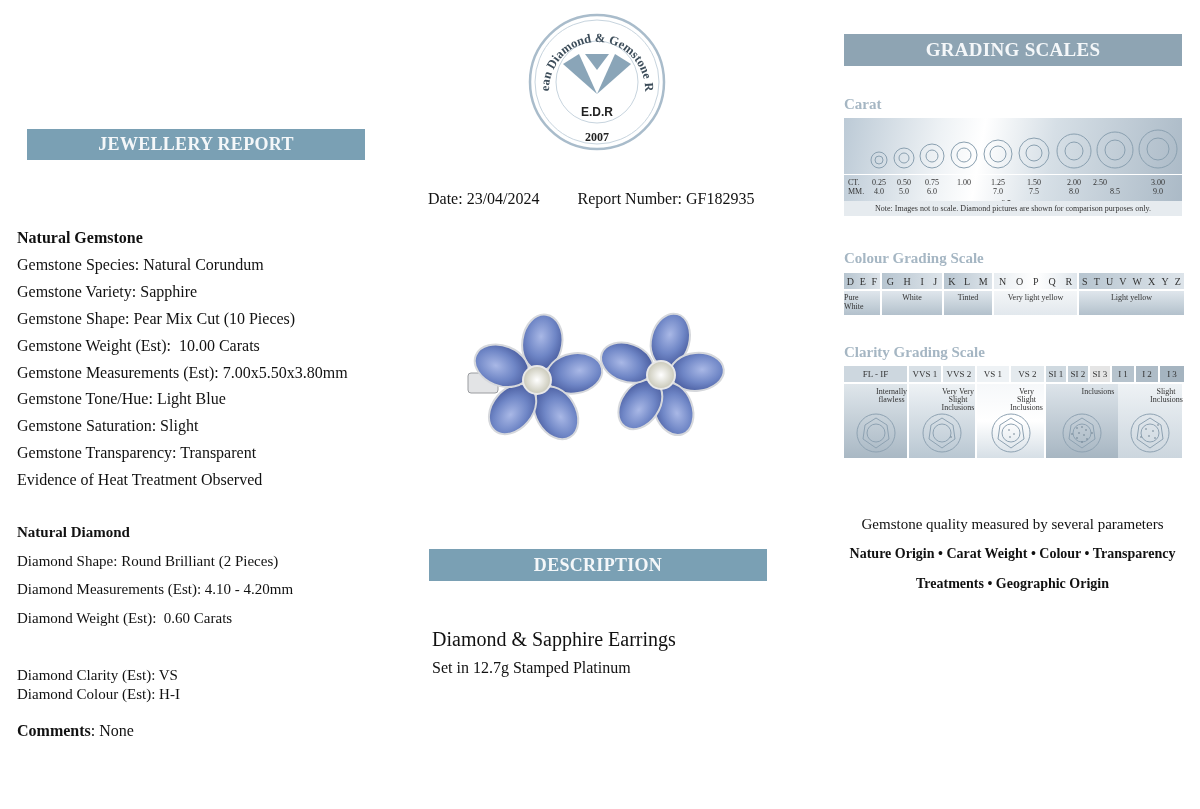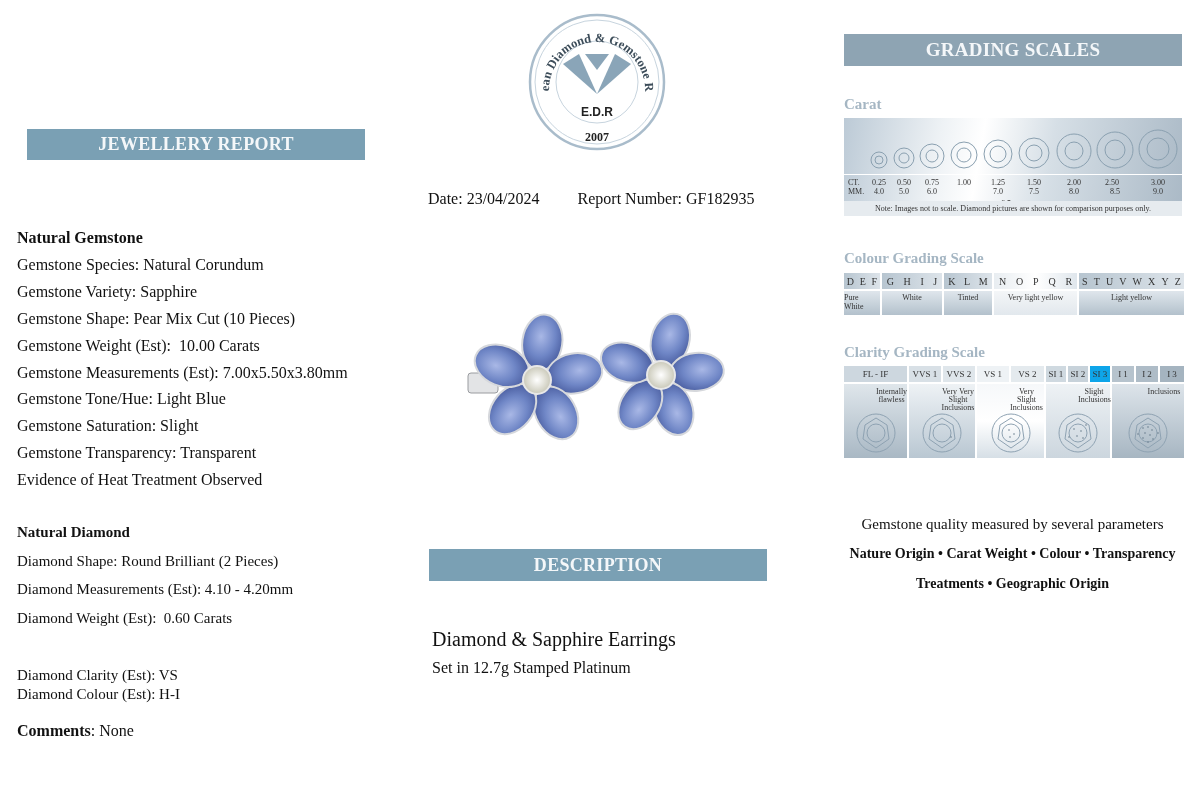--- a/index.html
+++ b/index.html
@@ -179,21 +179,21 @@
     <span style="left:80px;top:3px;width:16px;">0.75</span>
     <span style="left:80px;top:12px;width:16px;">6.0</span>
     <span style="left:112px;top:3px;width:16px;">1.00</span>
     <span style="left:112px;top:24px;width:16px;margin-left:42px;">6.5</span>
     <span style="left:146px;top:3px;width:16px;">1.25</span>
     <span style="left:146px;top:12px;width:16px;">7.0</span>
     <span style="left:182px;top:3px;width:16px;">1.50</span>
     <span style="left:182px;top:12px;width:16px;">7.5</span>
     <span style="left:222px;top:3px;width:16px;">2.00</span>
     <span style="left:222px;top:12px;width:16px;">8.0</span>
-    <span style="left:260px;top:3px;width:16px;">2.50</span>
+    <span style="left:248px;top:3px;width:16px;">2.50</span>
     <span style="left:263px;top:12px;width:16px;">8.5</span>
     <span style="left:306px;top:3px;width:16px;">3.00</span>
     <span style="left:306px;top:12px;width:16px;">9.0</span>
   </div>
   <div class="note">Note: Images not to scale. Diamond pictures are shown for comparison purposes only.</div>
 </div>
 
 <div class="sec-title" style="top:250px;">Colour Grading Scale</div>
 <div class="colour-box">
   <div class="c-row" style="top:0;">
@@ -243,21 +243,21 @@
 <div class="sec-title" style="top:344px;">Clarity Grading Scale</div>
 <div class="clarity-box">
   <div class="cl-top">
     <div style="width:65px;background:#cdd7df;">FL - IF</div>
     <div style="width:34px;background:#d8e0e6;">VVS 1</div>
     <div style="width:34px;background:#dfe6eb;">VVS 2</div>
     <div style="width:34px;background:#eef2f5;">VS 1</div>
     <div style="width:35px;background:#e4eaee;">VS 2</div>
     <div style="width:22px;background:#cfd9e0;">SI 1</div>
     <div style="width:22px;background:#c7d2da;">SI 2</div>
-    <div style="width:22px;background:#0ea5e9;">SI 3</div>
+    <div style="width:22px;background:#e5e5e5;">SI 3</div>
     <div style="width:24px;background:#b6c3cd;">I 1</div>
     <div style="width:24px;background:#aebcc7;">I 2</div>
     <div style="width:24px;background:#a5b4c0;border-right:none;">I 3</div>
   </div>
   <div class="cl-bot">
     <div style="width:65px;background:linear-gradient(180deg,#dfe6eb,#a9b8c4);">
       <span>Internally flawless</span>
       <svg width="42" height="42" viewBox="0 0 42 42">
           <g fill="none" stroke="#8ea2b2">
             <circle cx="21" cy="21" r="19"></circle>
@@ -282,38 +282,20 @@
       <svg width="42" height="42" viewBox="0 0 42 42">
           <g fill="none" stroke="#8ea2b2">
             <circle cx="21" cy="21" r="19"></circle>
             <polygon points="21,6 32,13 34,27 21,36 8,27 10,13"></polygon>
             <circle cx="21" cy="21" r="9"></circle>
           </g>
           <g fill="#6a7e8e">
             <circle cx="19" cy="18" r="0.8"></circle>
             <circle cx="24" cy="22" r="0.8"></circle>
             <circle cx="20" cy="25" r="0.8"></circle>
-          </g>
-        </svg>
-    </div>
-    <div style="width:66px;background:linear-gradient(180deg,#eef2f5,#ccd6de);">
-      <span>Slight Inclusions</span>
-      <svg width="42" height="42" viewBox="0 0 42 42">
-          <g fill="none" stroke="#8ea2b2">
-            <circle cx="21" cy="21" r="19"></circle>
-            <polygon points="21,6 32,13 34,27 21,36 8,27 10,13"></polygon>
-            <circle cx="21" cy="21" r="9"></circle>
-          </g>
-          <g fill="#6a7e8e">
-            <circle cx="17" cy="17" r="0.8"></circle>
-            <circle cx="24" cy="19" r="0.8"></circle>
-            <circle cx="20" cy="24" r="0.8"></circle>
-            <circle cx="26" cy="26" r="0.8"></circle>
-            <circle cx="12" cy="25" r="0.8"></circle>
-            <circle cx="29" cy="13" r="0.8"></circle>
           </g>
         </svg>
     </div>
     <div style="width:72px;border-right:none;background:linear-gradient(180deg,#dde4ea,#a7b6c2);">
       <span>Inclusions</span>
       <svg width="42" height="42" viewBox="0 0 42 42">
           <g fill="none" stroke="#8ea2b2">
             <circle cx="21" cy="21" r="19"></circle>
             <polygon points="21,6 32,13 34,27 21,36 8,27 10,13"></polygon>
             <circle cx="21" cy="21" r="9"></circle>
@@ -325,18 +307,36 @@
             <circle cx="18" cy="21" r="0.8"></circle>
             <circle cx="23" cy="23" r="0.8"></circle>
             <circle cx="16" cy="26" r="0.8"></circle>
             <circle cx="26" cy="27" r="0.8"></circle>
             <circle cx="11" cy="22" r="0.8"></circle>
             <circle cx="31" cy="21" r="0.8"></circle>
             <circle cx="21" cy="30" r="0.8"></circle>
           </g>
         </svg>
     </div>
+    <div style="width:66px;background:linear-gradient(180deg,#eef2f5,#ccd6de);">
+      <span>Slight Inclusions</span>
+      <svg width="42" height="42" viewBox="0 0 42 42">
+          <g fill="none" stroke="#8ea2b2">
+            <circle cx="21" cy="21" r="19"></circle>
+            <polygon points="21,6 32,13 34,27 21,36 8,27 10,13"></polygon>
+            <circle cx="21" cy="21" r="9"></circle>
+          </g>
+          <g fill="#6a7e8e">
+            <circle cx="17" cy="17" r="0.8"></circle>
+            <circle cx="24" cy="19" r="0.8"></circle>
+            <circle cx="20" cy="24" r="0.8"></circle>
+            <circle cx="26" cy="26" r="0.8"></circle>
+            <circle cx="12" cy="25" r="0.8"></circle>
+            <circle cx="29" cy="13" r="0.8"></circle>
+          </g>
+        </svg>
+    </div>
   </div>
 </div>
 
 <div class="abs" style="left:830px;top:516px;width:365px;text-align:center;font-size:15px;">Gemstone quality measured by several parameters</div>
 <div class="abs bold" style="left:830px;top:546px;width:365px;text-align:center;font-size:14px;">Nature Origin • Carat Weight • Colour • Transparency</div>
 <div class="abs bold" style="left:830px;top:576px;width:365px;text-align:center;font-size:14px;">Treatments • Geographic Origin</div>
 
 </body></html>

